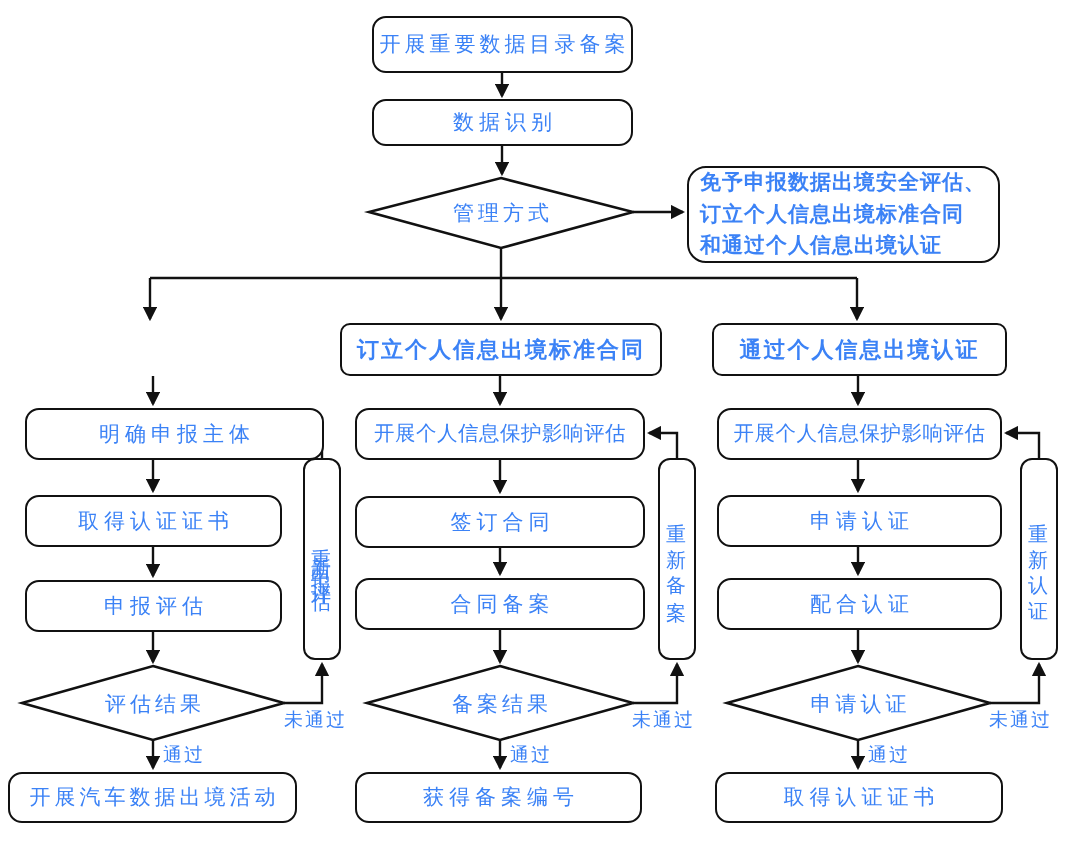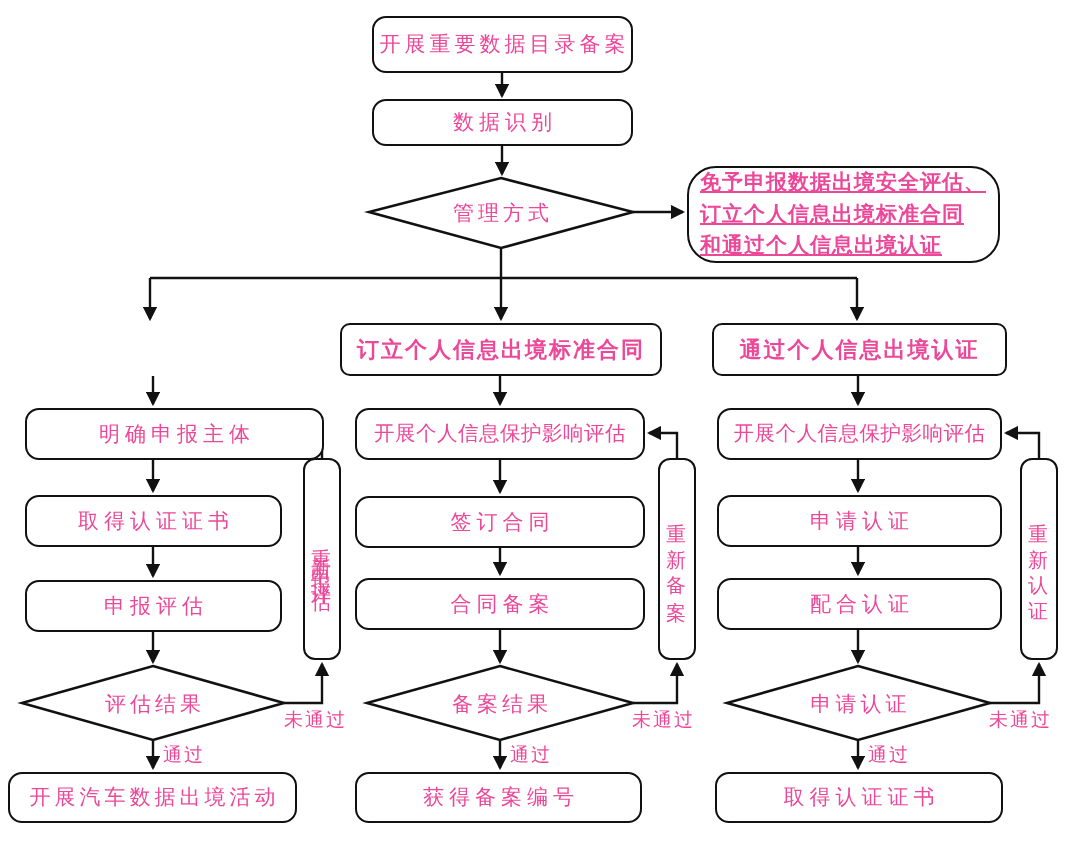--- a/index.html
+++ b/index.html
@@ -1,27 +1,27 @@
 <!DOCTYPE html>
 <html><head>
 <meta charset="utf-8">
 <style>
   html,body{margin:0;padding:0;background:#ffffff;}
   #stage{
     position:relative;width:1080px;height:843px;background:#ffffff;
-    font-family:"DejaVu Serif", serif;color:#ec4899;overflow:hidden;
+    font-family:"DejaVu Serif", serif;color:#3b82f6;overflow:hidden;
   }
   #wires{position:absolute;left:0;top:0;width:1080px;height:843px;}
   .box{
     position:absolute;box-sizing:border-box;border:2.6px solid #111111;
     background:#ffffff;display:flex;align-items:center;justify-content:center;
     text-align:center;font-size:21px;line-height:1.25;
   }
   .rounded{border-radius:14px;}
-  .rounded-lg{border-radius:29px;text-decoration:underline;}
+  .rounded-lg{border-radius:19px;}
   .header{
     border-radius:10px;font-family:"DejaVu Sans", sans-serif;font-weight:700;
     font-size:22px;letter-spacing:2px;border-width:2.8px;
   }
   .note{
     font-family:"DejaVu Sans", sans-serif;font-weight:700;font-size:21px;
     letter-spacing:1px;line-height:1.5;white-space:pre-line;text-align:left;
     justify-content:flex-start;padding-left:11px;border-width:2.8px;
   }
   .roomy{letter-spacing:5px;text-indent:5px;}

